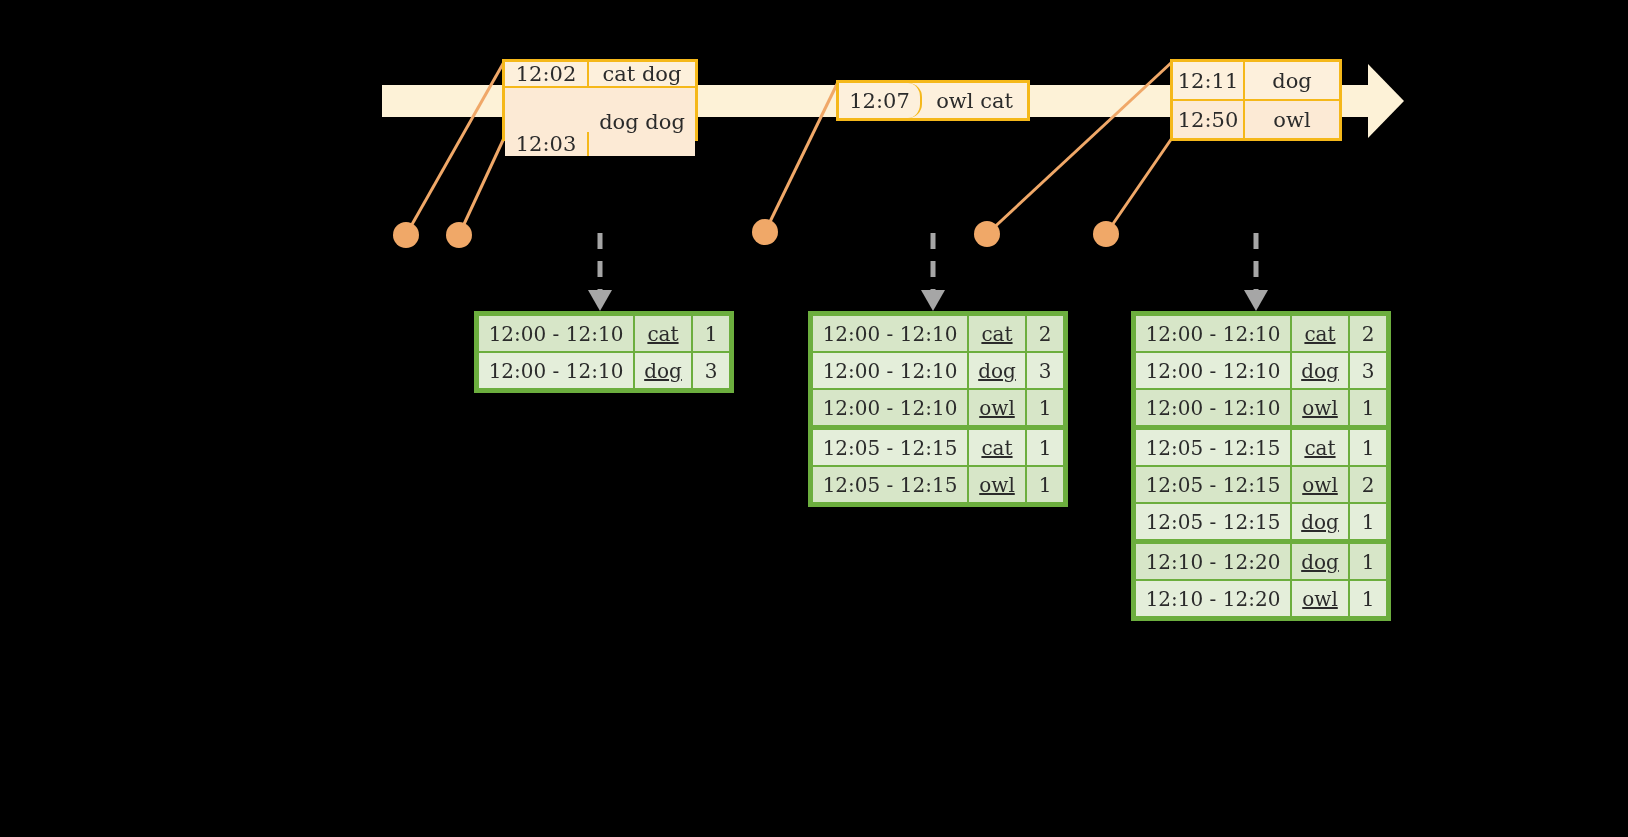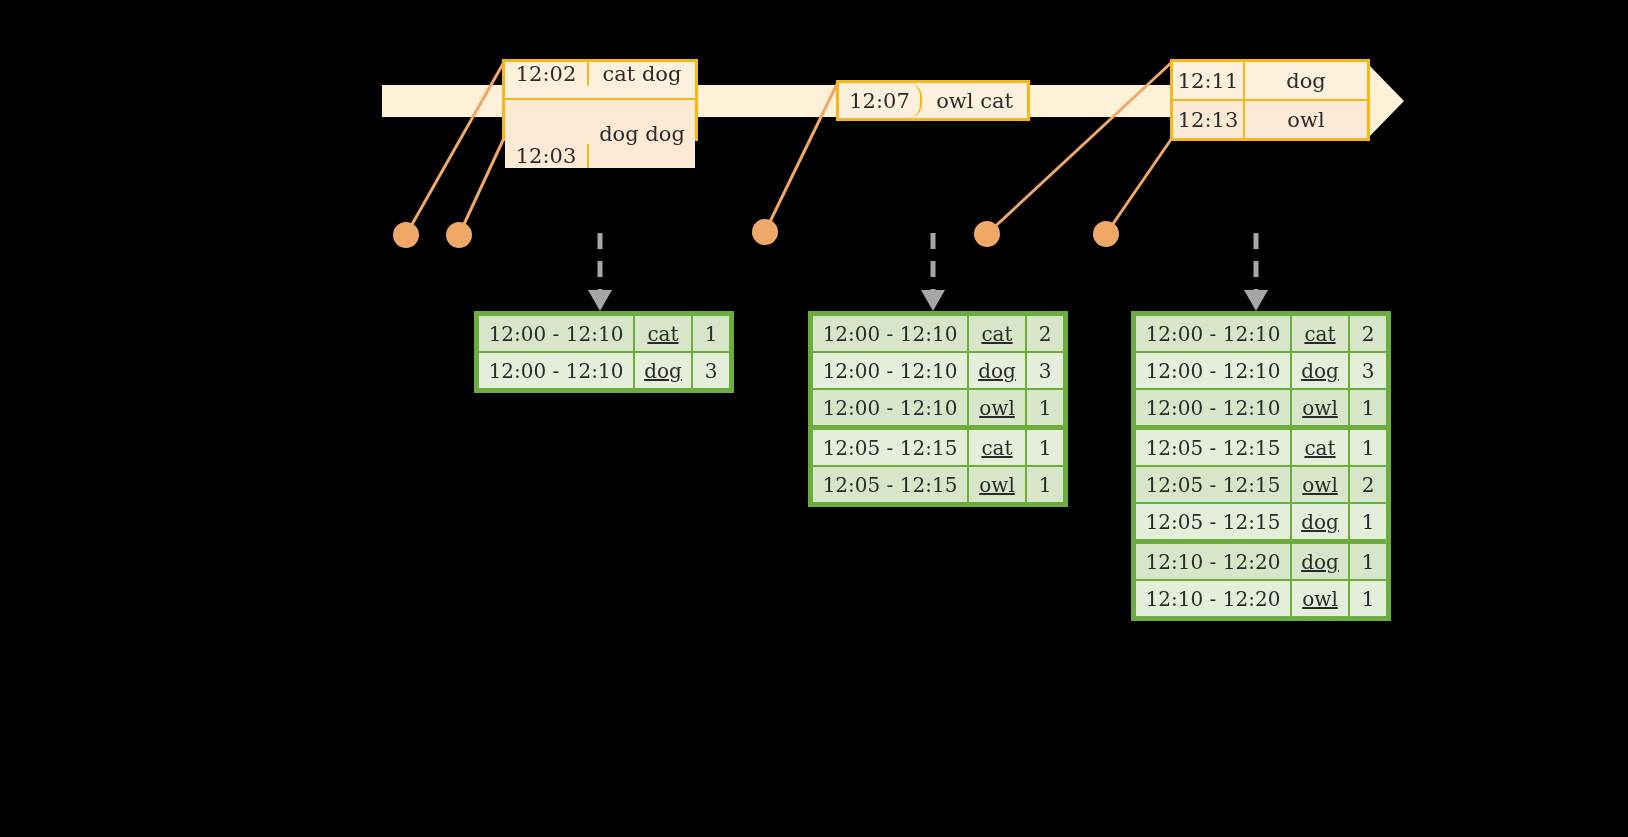--- a/index.html
+++ b/index.html
@@ -144,45 +144,45 @@
         <line x1="933" y1="233" x2="933" y2="290" stroke-dasharray="16 12"></line>
         <polygon points="921,290 945,290 933,311" stroke="none"></polygon>
       </g>
       <g>
         <line x1="1256" y1="233" x2="1256" y2="290" stroke-dasharray="16 12"></line>
         <polygon points="1244,290 1268,290 1256,311" stroke="none"></polygon>
       </g>
     </g>
   </svg>
 
-  <div class="event-box" style="left:502px; top:59px; width:196px; height:82px;gap:12px;">
+  <div class="event-box" style="left:502px; top:59px; width:196px; height:82px;">
     <div class="event-row">
       <span class="event-time" style="width:82px;">12:02</span>
       <span class="event-payload">cat dog</span>
     </div>
     <div class="event-row alt">
       <span class="event-time" style="width:82px;margin-top:44px;">12:03</span>
       <span class="event-payload">dog dog</span>
     </div>
   </div>
 
   <div class="event-box" style="left:836px; top:80px; width:194px; height:41px;">
     <div class="event-row">
       <span class="event-time" style="width:81px;border-radius:14px;">12:07</span>
       <span class="event-payload">owl cat</span>
     </div>
   </div>
 
-  <div class="event-box" style="left:1170px; top:59px; width:200px; height:82px;">
+  <div class="event-box" style="left:1170px; top:59px; width:172px; height:82px;">
     <div class="event-row">
       <span class="event-time" style="width:70px;">12:11</span>
       <span class="event-payload">dog</span>
     </div>
     <div class="event-row alt">
-      <span class="event-time" style="width:70px;">12:13</span>
+      <span class="event-time" style="width:70px;">12:50</span>
       <span class="event-payload">owl</span>
     </div>
   </div>
 
   <div class="result-table" style="left:474px; top:311px;">
       <div class="result-row shade">
         <span class="result-cell c-window">12:00 - 12:10</span>
         <span class="result-cell c-key">cat</span>
         <span class="result-cell c-count">1</span>
       </div>

